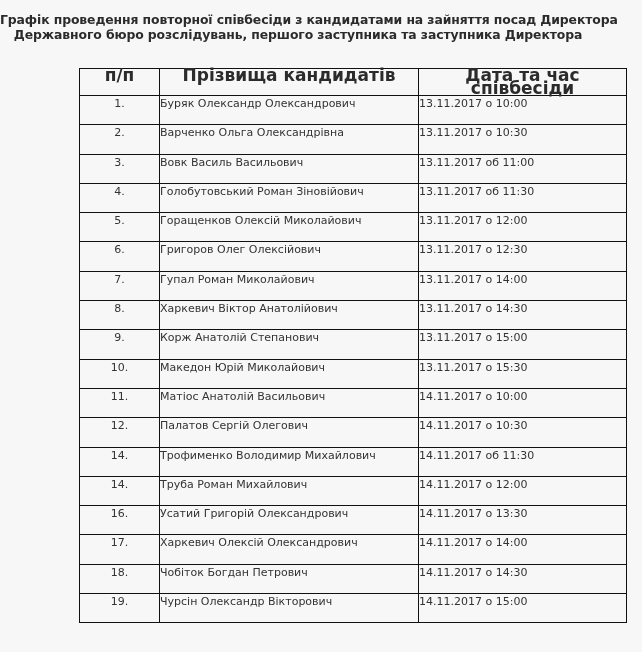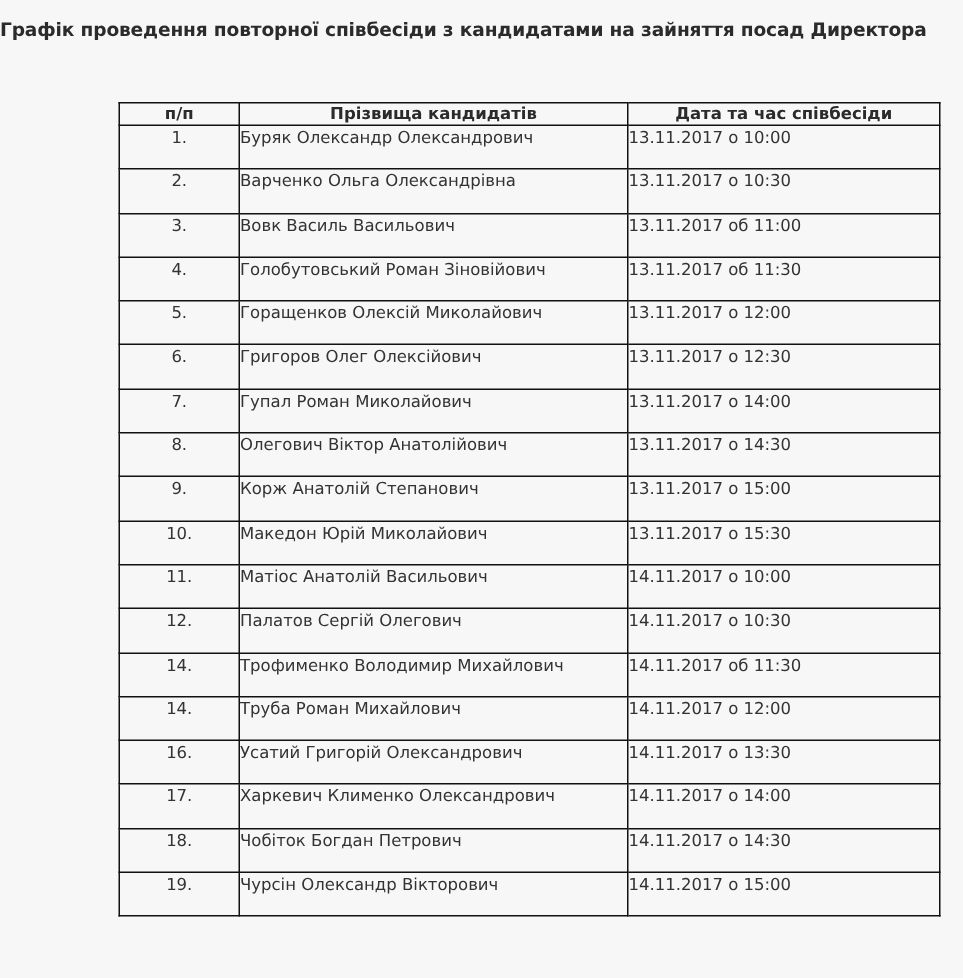--- a/index.html
+++ b/index.html
@@ -40,40 +40,41 @@
     table.schedule th, table.schedule td {
       border: 1.5px solid #111111;
       padding: 0;
       vertical-align: top;
     }
     table.schedule th {
       height: 14px;
       line-height: 13px;
       font-weight: bold;
       text-align: center;
-      font-size: 11px;
+      font-size: 17px;
       color: #2b2b2b;
     }
     table.schedule td {
       height: 27.3px;
       line-height: 14px;
       padding-top: 1px;
     }
     col.c-num { width: 80px; }
     col.c-name { width: 259px; }
     col.c-date { width: 208px; }
     td.num { text-align: center; }
     td.name { padding-left: 8px; white-space: nowrap; }
     td.date { padding-left: 3px; white-space: nowrap; }
   </style>
 </head>
 <body>
 
 <div class="title">
   <div>Графік проведення повторної співбесіди з кандидатами на зайняття посад Директора</div>
+  <div>Державного бюро розслідувань, першого заступника та заступника Директора</div>
 </div>
 
 <table class="schedule">
   <colgroup>
     <col class="c-num">
     <col class="c-name">
     <col class="c-date">
   </colgroup>
   <thead>
     <tr>
@@ -113,21 +114,21 @@
         <td class="name">Григоров Олег Олексійович</td>
         <td class="date">13.11.2017 о 12:30</td>
       </tr>
       <tr>
         <td class="num">7.</td>
         <td class="name">Гупал Роман Миколайович</td>
         <td class="date">13.11.2017 о 14:00</td>
       </tr>
       <tr>
         <td class="num">8.</td>
-        <td class="name">Олегович Віктор Анатолійович</td>
+        <td class="name">Харкевич Віктор Анатолійович</td>
         <td class="date">13.11.2017 о 14:30</td>
       </tr>
       <tr>
         <td class="num">9.</td>
         <td class="name">Корж Анатолій Степанович</td>
         <td class="date">13.11.2017 о 15:00</td>
       </tr>
       <tr>
         <td class="num">10.</td>
         <td class="name">Македон Юрій Миколайович</td>
@@ -153,21 +154,21 @@
         <td class="name">Труба Роман Михайлович</td>
         <td class="date">14.11.2017 о 12:00</td>
       </tr>
       <tr>
         <td class="num">16.</td>
         <td class="name">Усатий Григорій Олександрович</td>
         <td class="date">14.11.2017 о 13:30</td>
       </tr>
       <tr>
         <td class="num">17.</td>
-        <td class="name">Харкевич Клименко Олександрович</td>
+        <td class="name">Харкевич Олексій Олександрович</td>
         <td class="date">14.11.2017 о 14:00</td>
       </tr>
       <tr>
         <td class="num">18.</td>
         <td class="name">Чобіток Богдан Петрович</td>
         <td class="date">14.11.2017 о 14:30</td>
       </tr>
       <tr>
         <td class="num">19.</td>
         <td class="name">Чурсін Олександр Вікторович</td>

